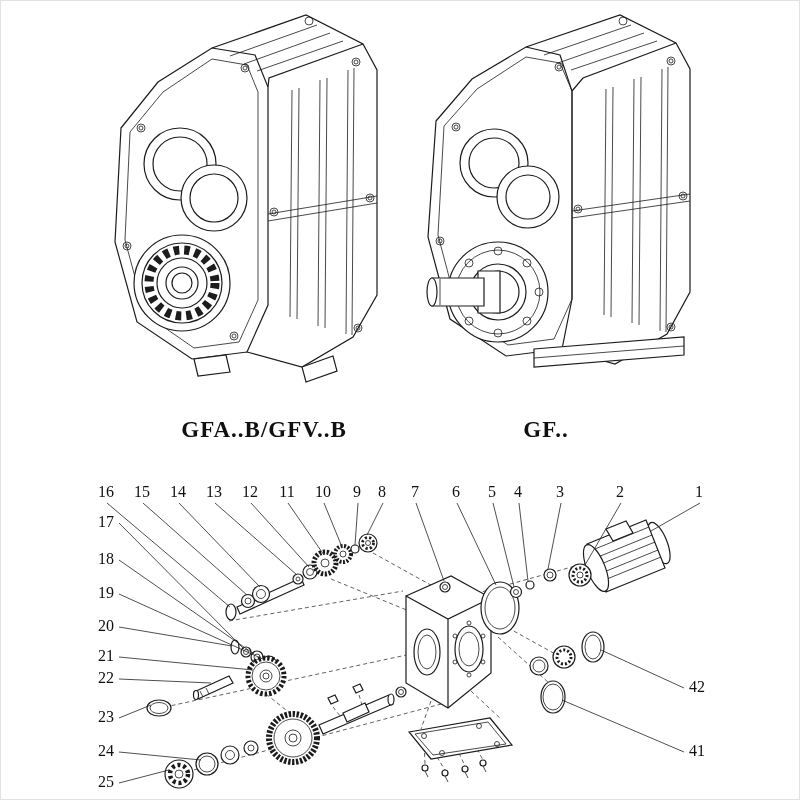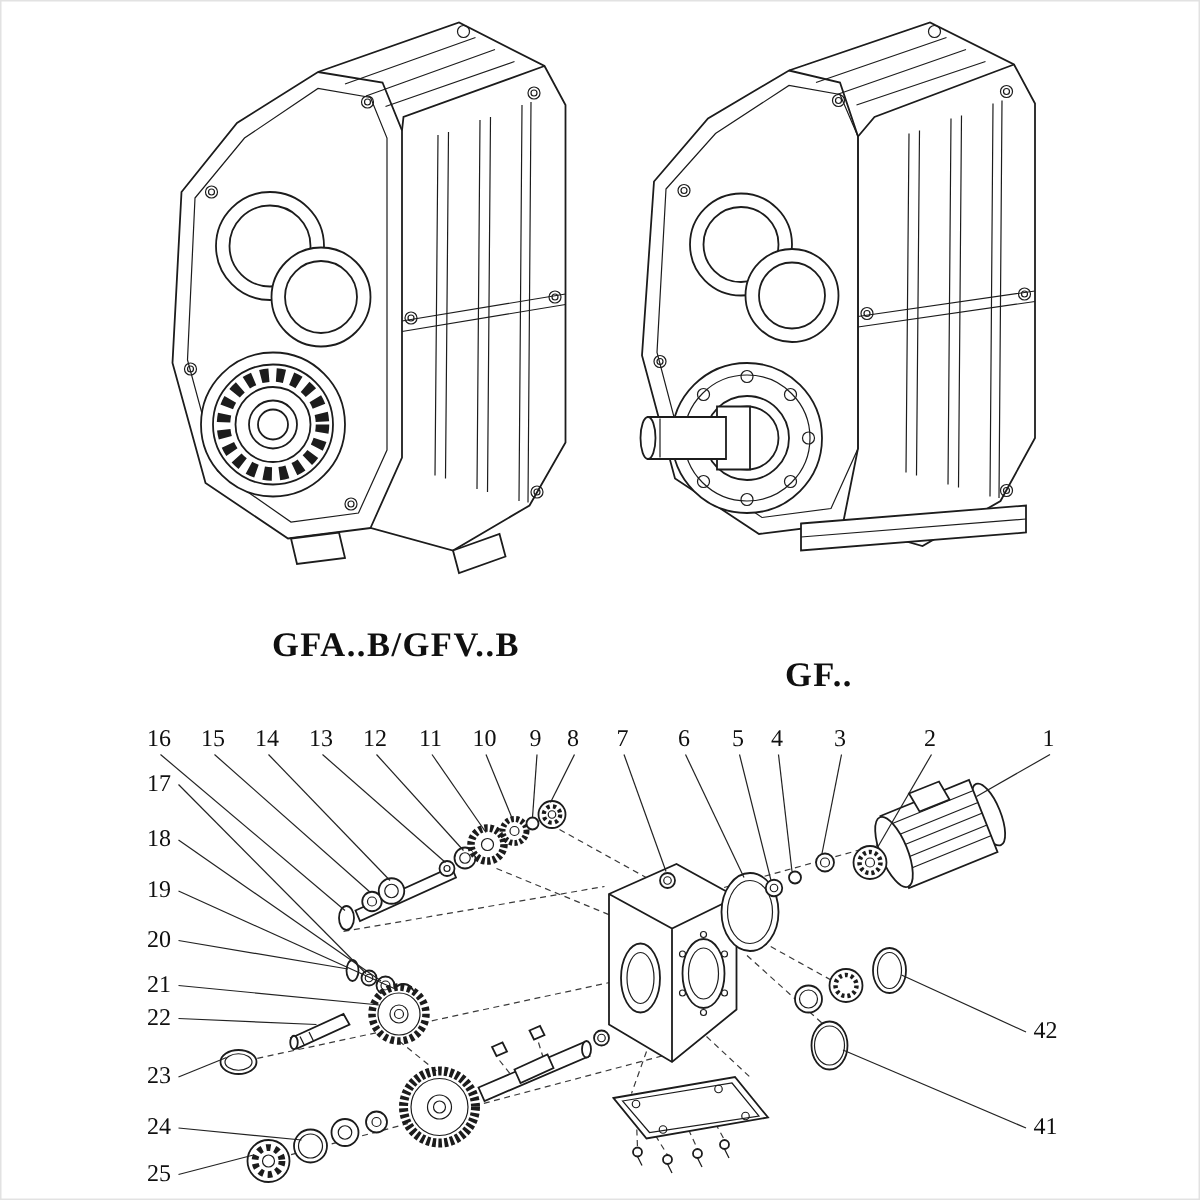--- a/index.html
+++ b/index.html
@@ -134,21 +134,21 @@
         <circle class="lt" cx="255" cy="318" r="2"></circle>
       <circle class="lt" cx="40" cy="118" r="4"></circle>
         <circle class="lt" cx="40" cy="118" r="2"></circle>
       <circle class="lt" cx="24" cy="232" r="4"></circle>
         <circle class="lt" cx="24" cy="232" r="2"></circle>
       <circle class="lt" cx="207" cy="12" r="4"></circle>
     </g>
   </svg>
 
   <div class="model-label" style="left:118px; top:416px; width:290px;">GFA..B/GFV..B</div>
-  <div class="model-label" style="left:455px; top:436px; width:180px;">GF..</div>
+  <div class="model-label" style="left:455px; top:416px; width:180px;">GF..</div>
 
   <svg class="abs" style="left:0; top:460px;" width="800" height="340" viewBox="0 0 800 340">
 
     <g>
       <line class="dash" x1="228" y1="160" x2="402" y2="130"></line>
       <line class="dash" x1="448" y1="140" x2="650" y2="84"></line>
       <line class="dash" x1="150" y1="249" x2="424" y2="190"></line>
       <line class="dash" x1="166" y1="316" x2="444" y2="242"></line>
       <line class="dash" x1="372" y1="92" x2="556" y2="194"></line>
       <line class="dash" x1="330" y1="118" x2="408" y2="150"></line>

